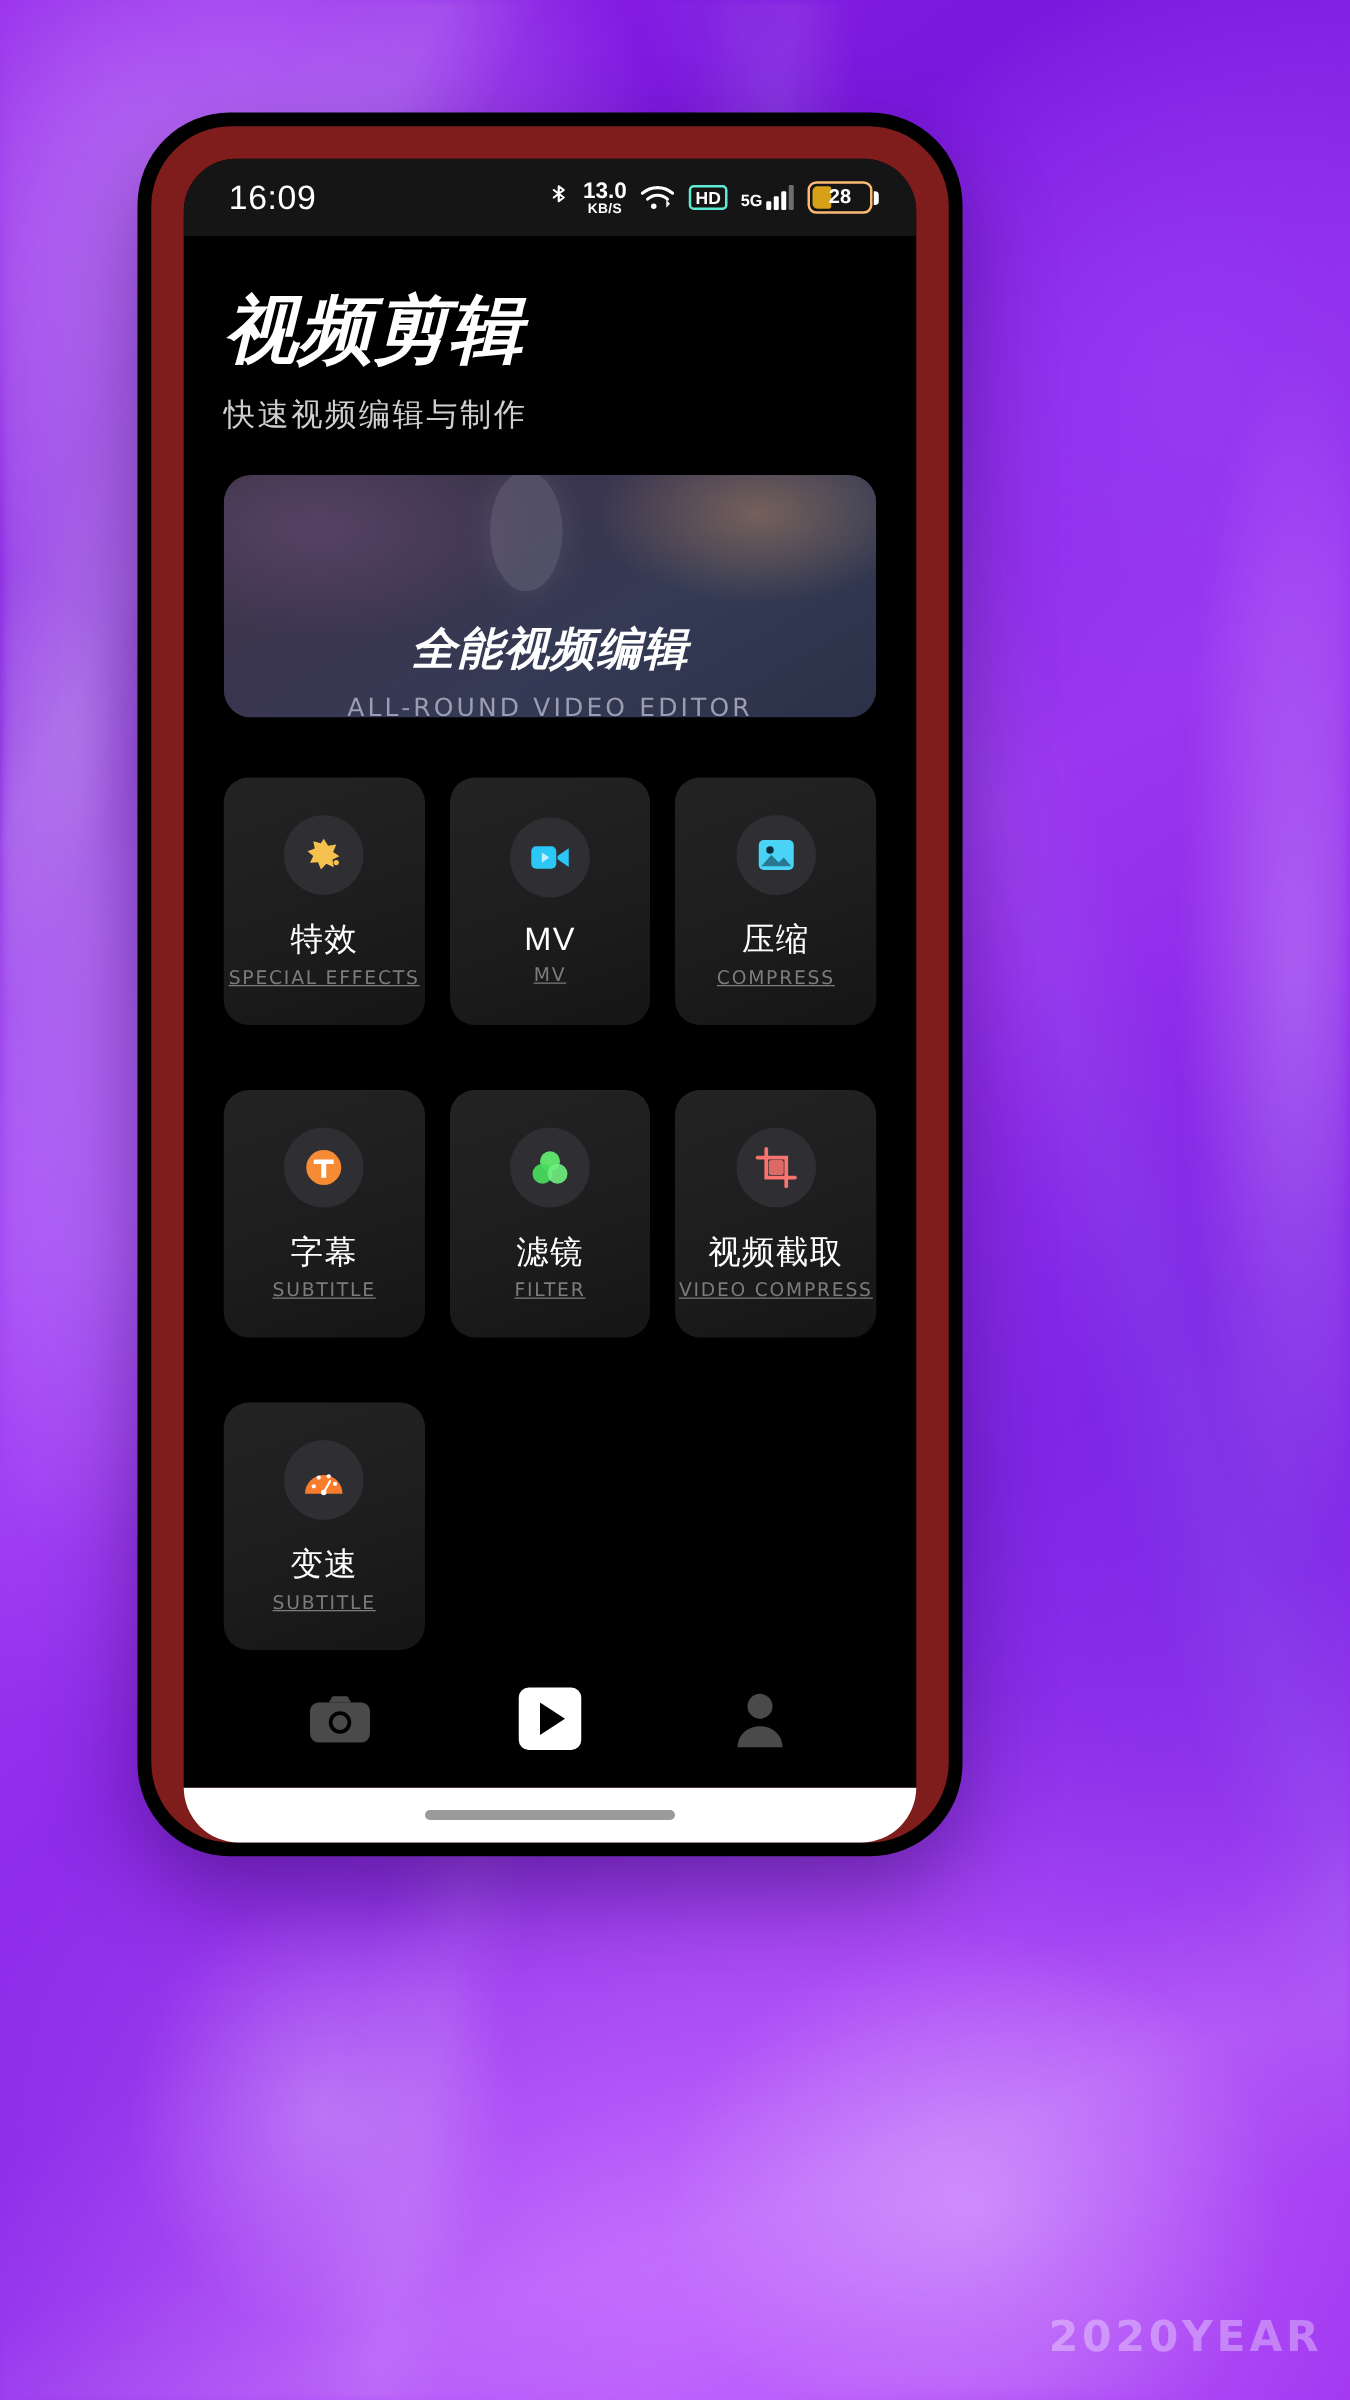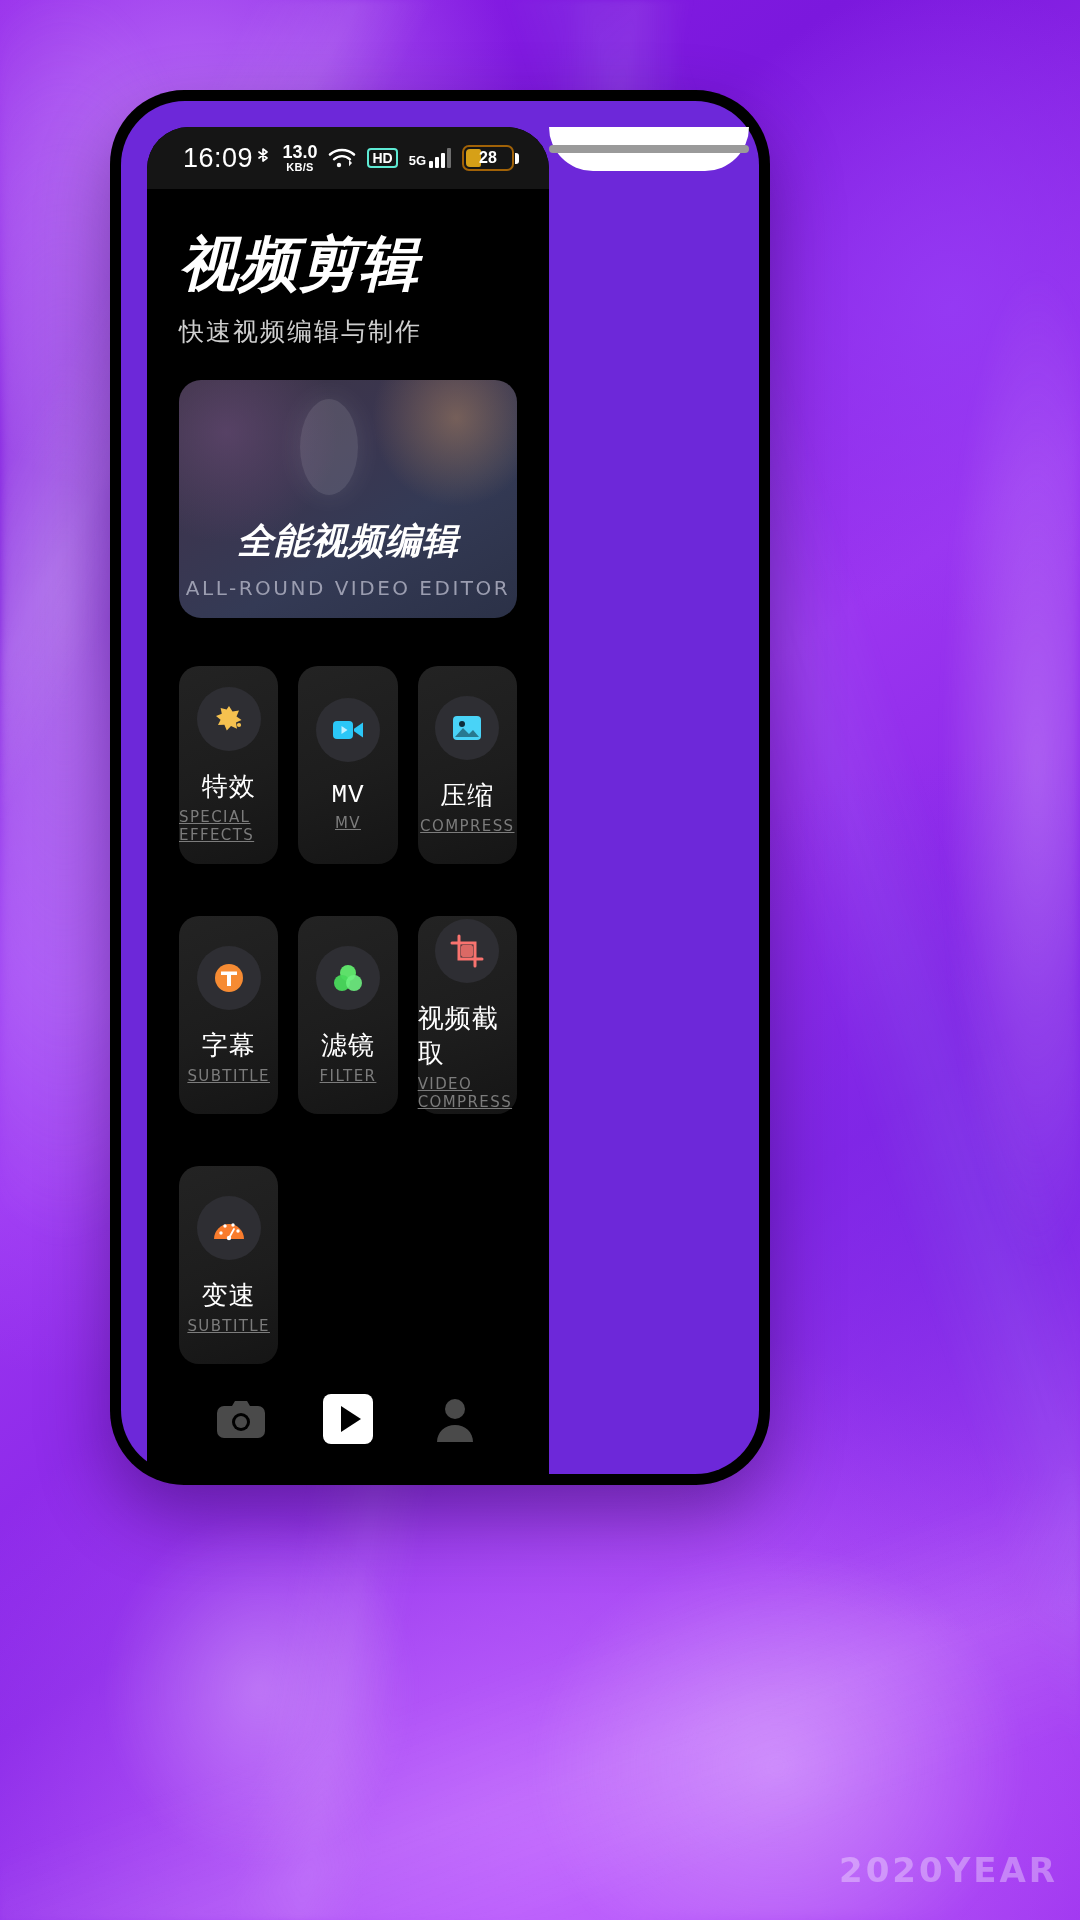--- a/index.html
+++ b/index.html
@@ -55,24 +55,24 @@
     position:absolute;
     left:110px; top:90px;
     width:660px; height:1395px;
     background:#000;
     border-radius:74px;
     padding:11px;
     box-shadow:0 30px 70px rgba(40,0,80,.45);
   }
   #phone-inner {
     width:100%; height:100%;
-    background:#6d28d9;
+    background:#7f1d1d;
     border-radius:64px;
-    padding:26px 10px 0 26px;
-    display:flex; flex-direction:row;
+    padding:26px 26px 0 26px;
+    display:flex; flex-direction:column;
   }
   #screen {
     flex:1;
     background:#000;
     border-radius:42px 42px 0 0;
     overflow:hidden;
     display:flex; flex-direction:column;
     position:relative;
   }
   #home-indicator-area {
@@ -112,21 +112,21 @@
   .bars { display:flex; align-items:flex-end; gap:2px; height:20px; }
   .bars i { width:4px; background:#fff; border-radius:1px; display:block; }
   .bars i:nth-child(1){height:7px}
   .bars i:nth-child(2){height:11px}
   .bars i:nth-child(3){height:15px}
   .bars i:nth-child(4){height:20px; background:#6d6d6d;}
   .battery {
     display:flex; align-items:center;
   }
   .batt-body {
-    width:52px; height:26px; border:2px solid #a16207; border-radius:7px;
+    width:52px; height:26px; border:2px solid #fdba74; border-radius:7px;
     position:relative; display:flex; align-items:center; padding:2px;
   }
   .batt-fill { height:100%; width:34%; background:#d6a017; border-radius:4px 2px 2px 4px; }
   .batt-num {
     position:absolute; inset:0; display:flex; align-items:center; justify-content:center;
     font-size:16px; font-weight:700; color:#fff;
   }
   .batt-tip { width:4px; height:11px; background:#fff; border-radius:0 3px 3px 0; margin-left:1px; }
 
   
@@ -198,21 +198,21 @@
     display:flex; flex-direction:column; align-items:center; justify-content:center;
     cursor:pointer;
   }
   .ic-circle {
     width:64px; height:64px; border-radius:50%;
     background:#2e2e33;
     display:flex; align-items:center; justify-content:center;
     margin-bottom:18px;
   }
   .card-label { font-size:26px; color:#fff; font-weight:500; letter-spacing:1px;
-    font-family:Liberation Mono, monospace; }
+    font-family:Liberation Sans, sans-serif; }
   .card-sub { margin-top:4px; font-size:15px; color:#7c7c7c; letter-spacing:1.4px;
     font-family:"DejaVu Sans", sans-serif;text-decoration:underline; }
 
   
   #bottomnav {
     height:110px;
     display:flex; align-items:center; justify-content:space-around;
     background:#000;
     padding:0 40px;
     flex-shrink:0;

